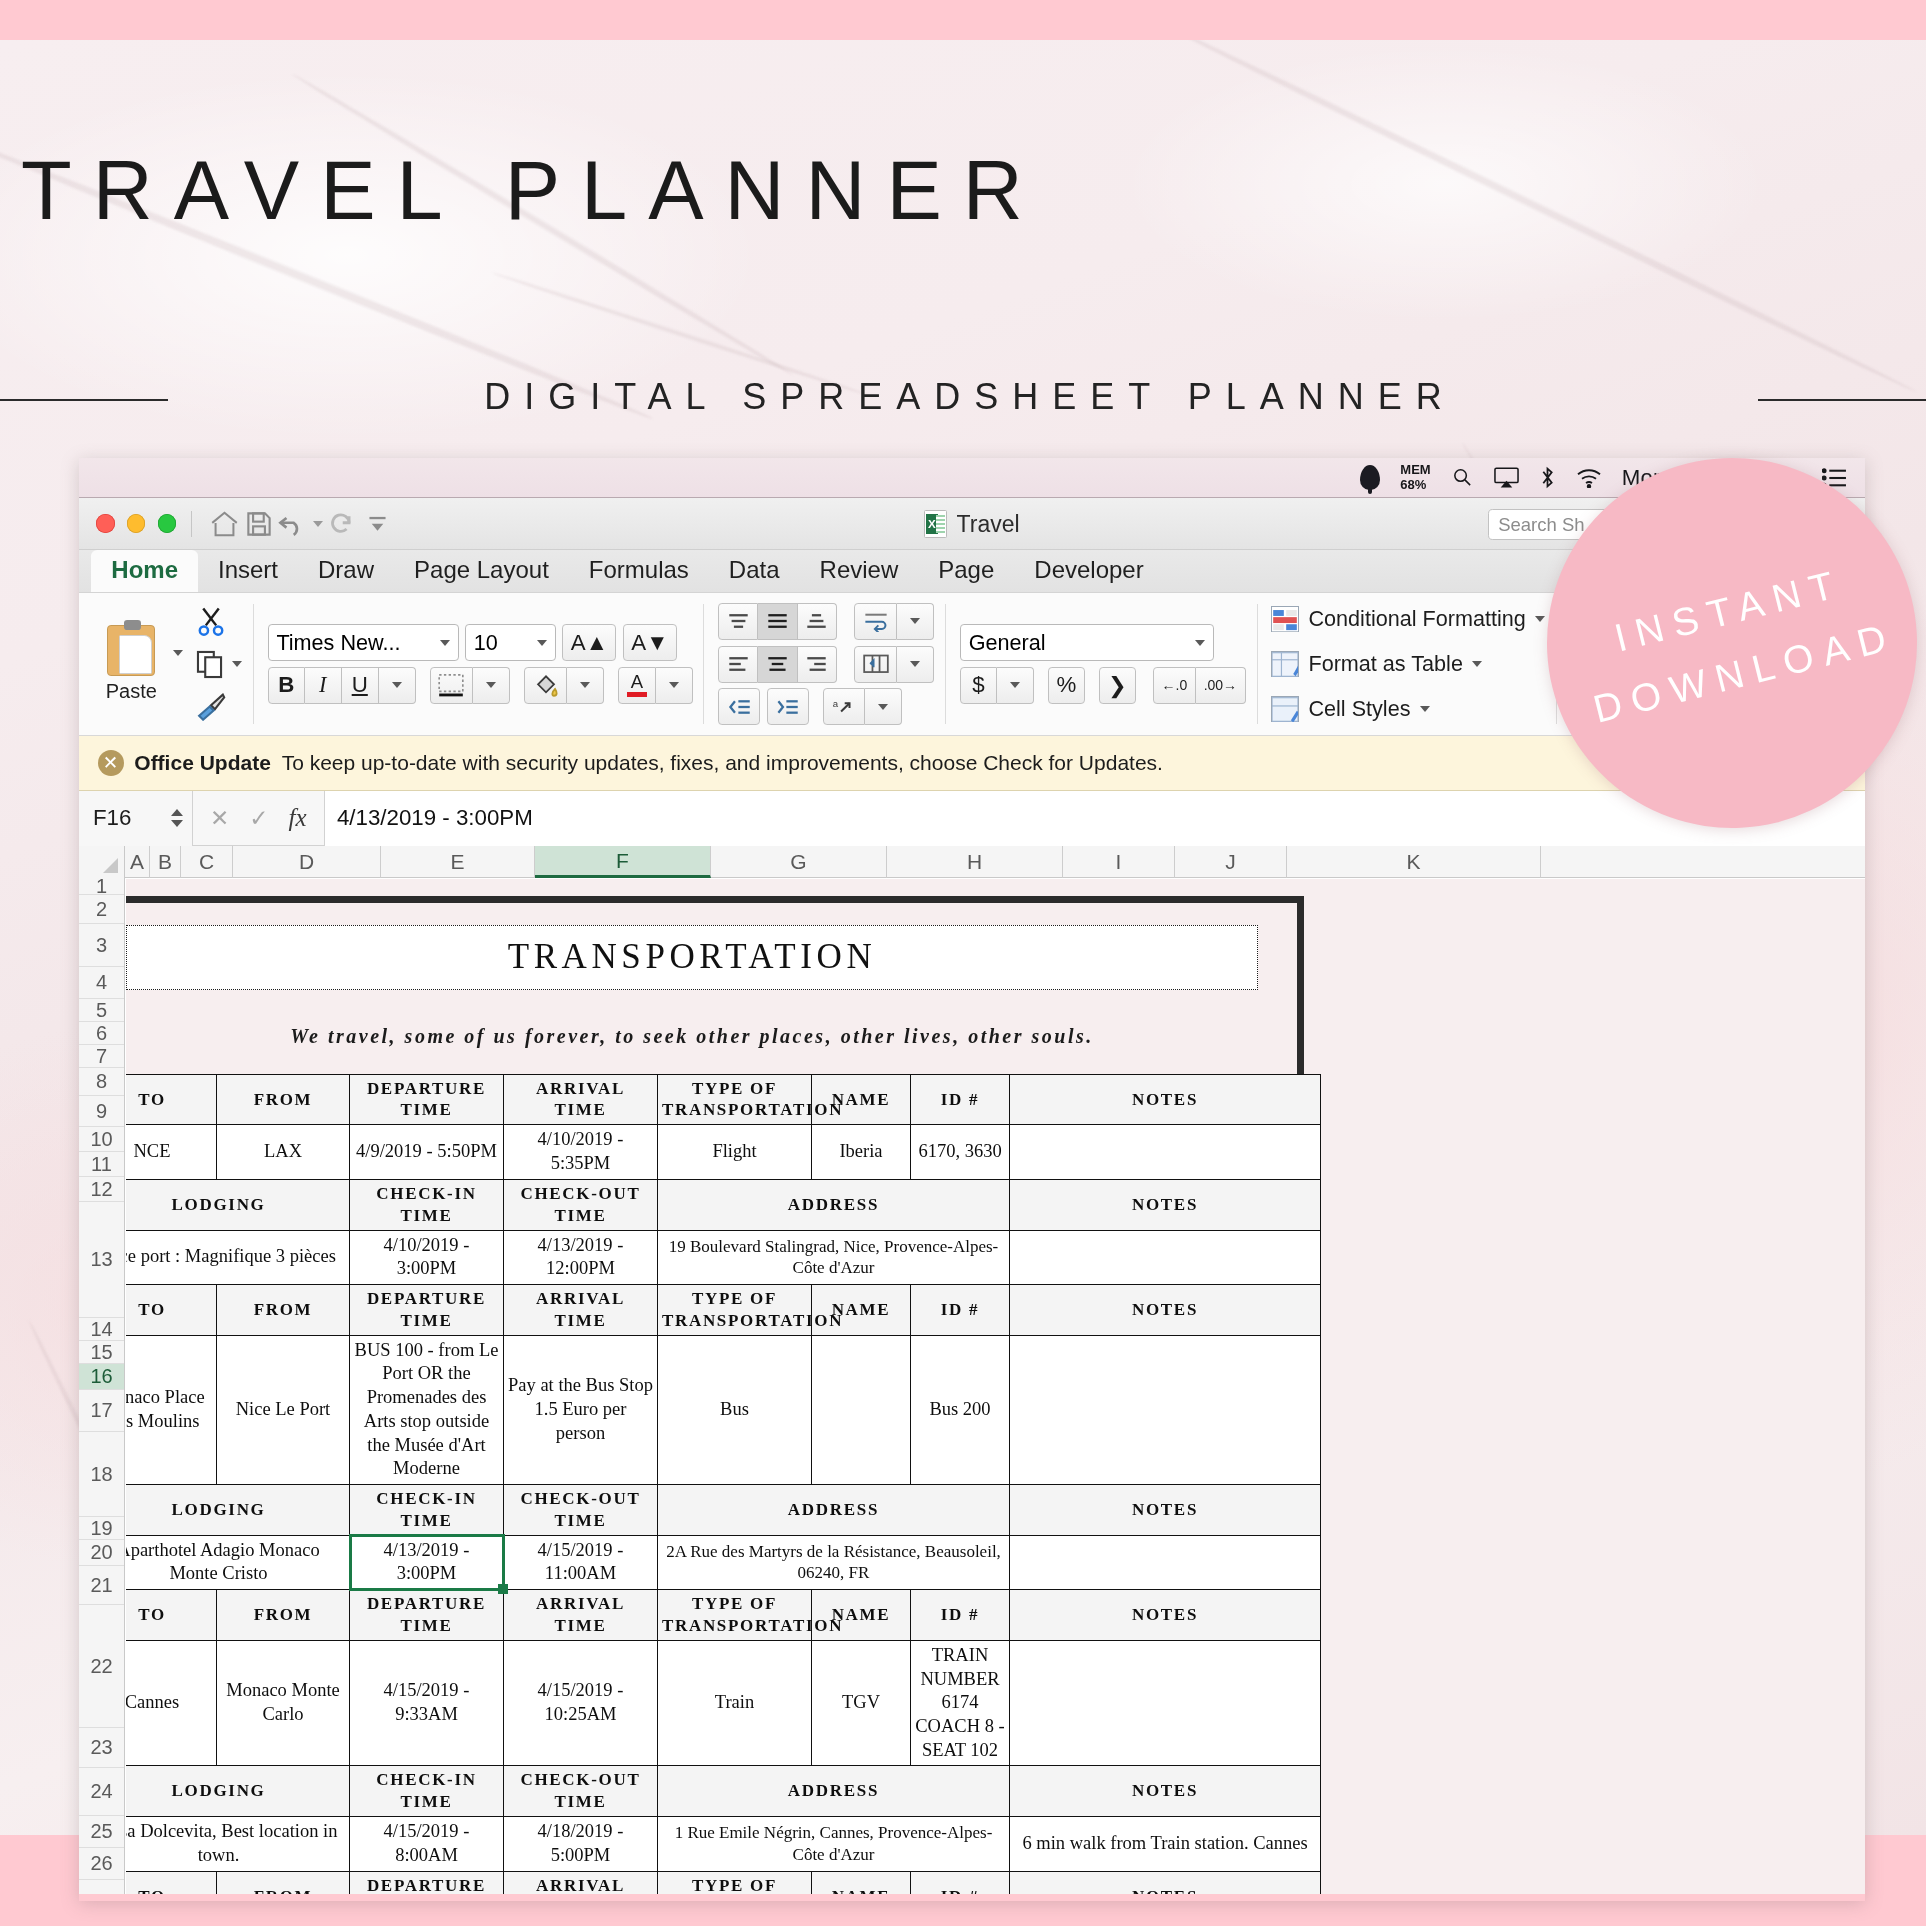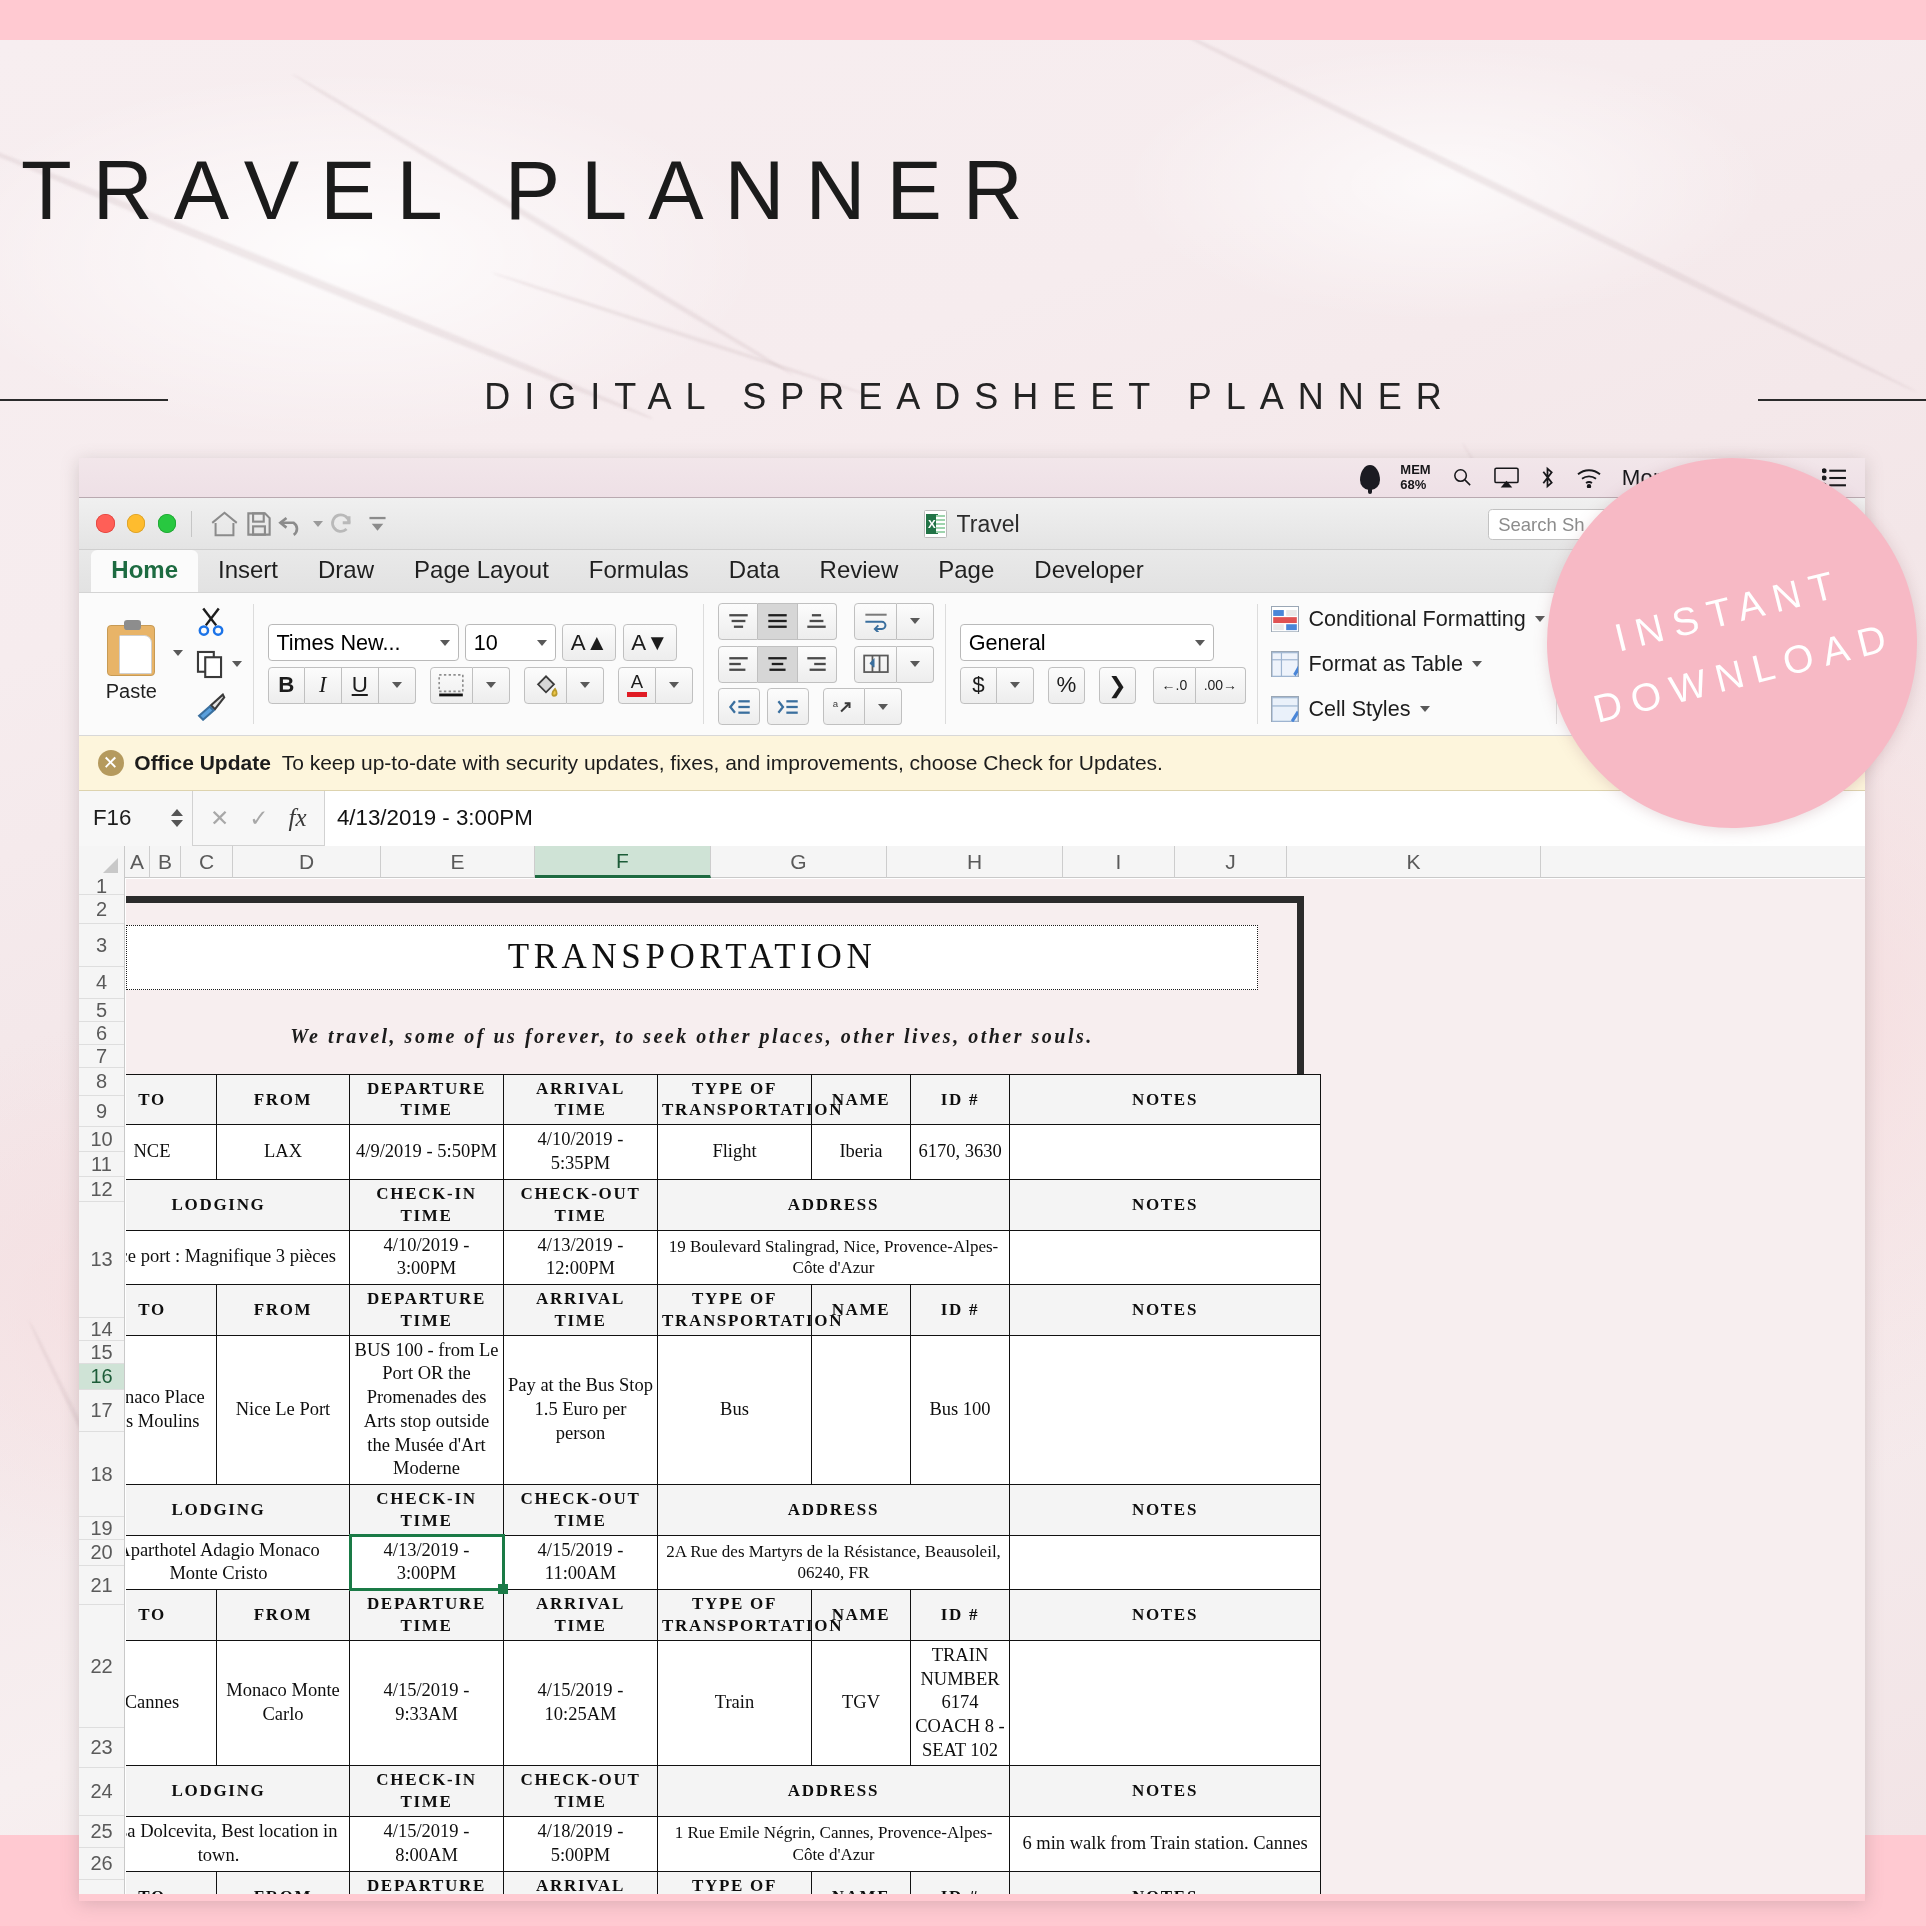--- a/index.html
+++ b/index.html
@@ -866,21 +866,21 @@
               <th>ID #</th>
               <th>NOTES</th>
             </tr>
             <tr style="height:116px">
               <td>Monaco Place Des Moulins</td>
               <td>Nice Le Port</td>
               <td>BUS 100 - from Le Port OR the Promenades des Arts stop outside the Musée d'Art Moderne</td>
               <td>Pay at the Bus Stop 1.5 Euro per person</td>
               <td>Bus</td>
               <td></td>
-              <td>Bus 100</td>
+              <td>Bus 200</td>
               <td></td>
             </tr>
 
             <tr>
               <th colspan="2">LODGING</th>
               <th>CHECK-IN TIME</th>
               <th>CHECK-OUT TIME</th>
               <th colspan="3">ADDRESS</th>
               <th>NOTES</th>
             </tr>

